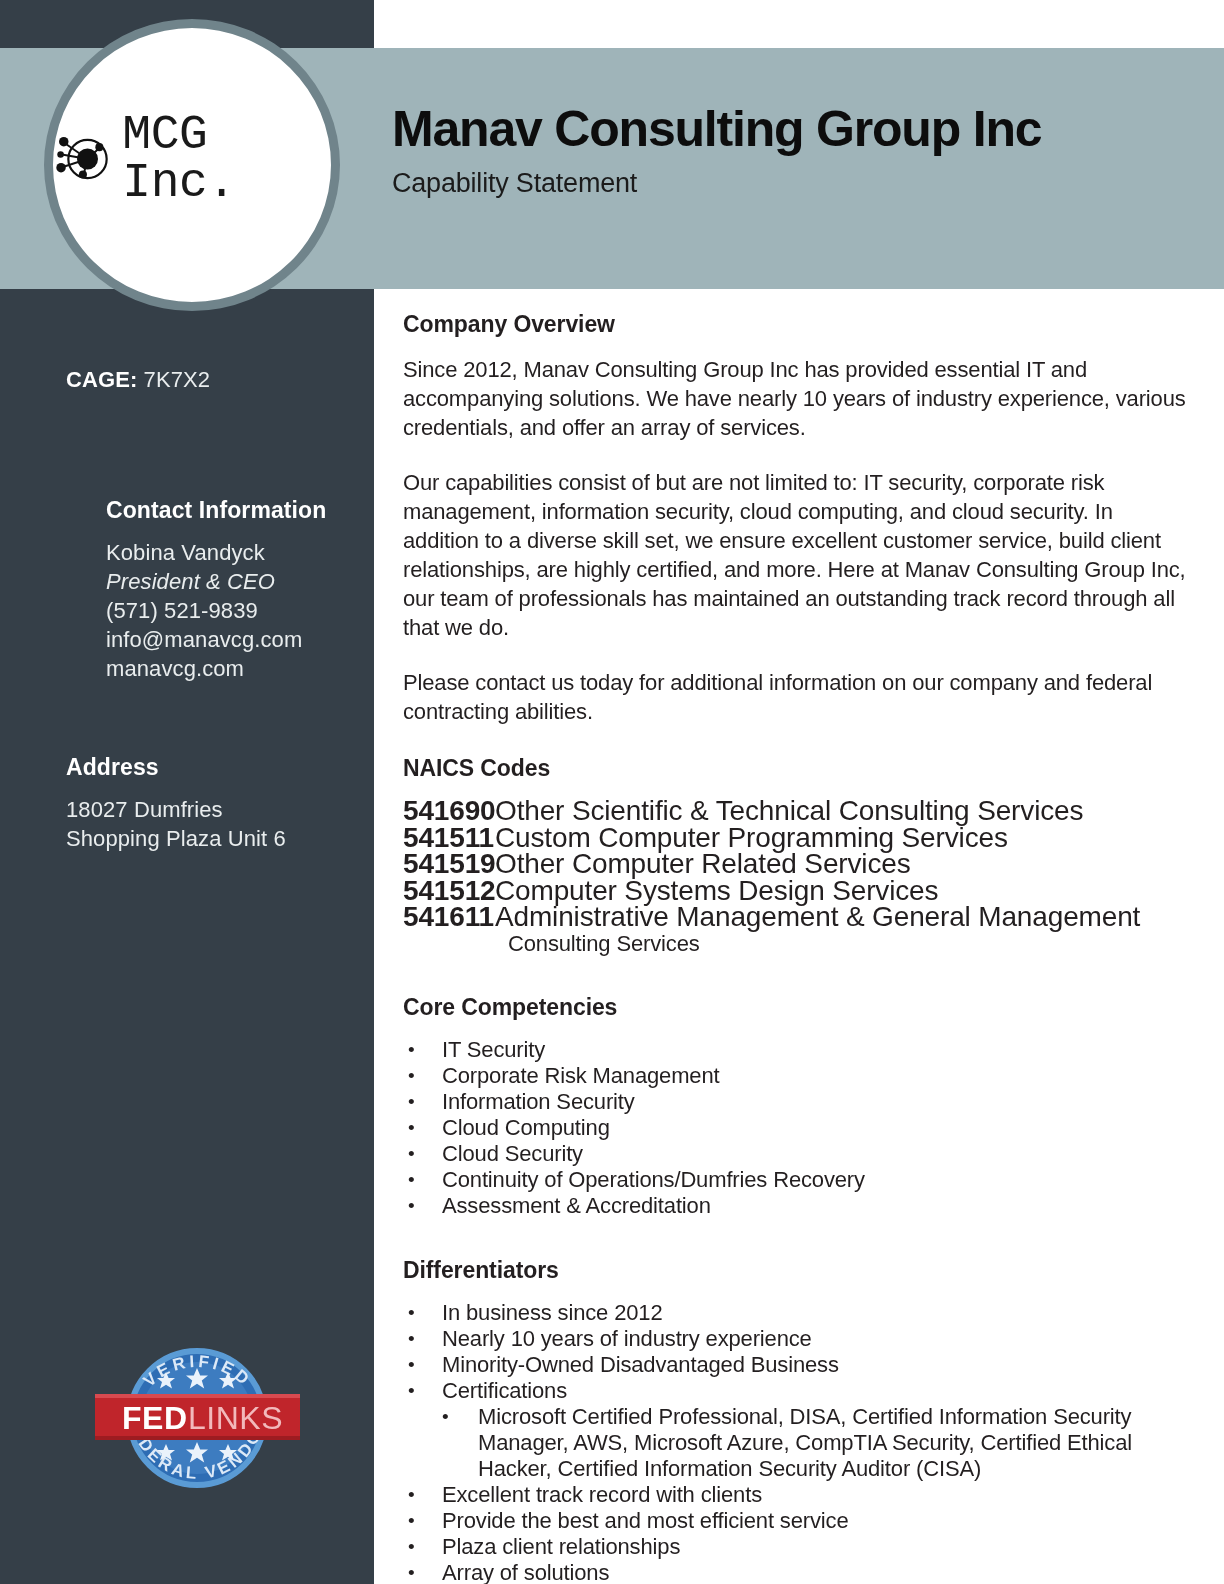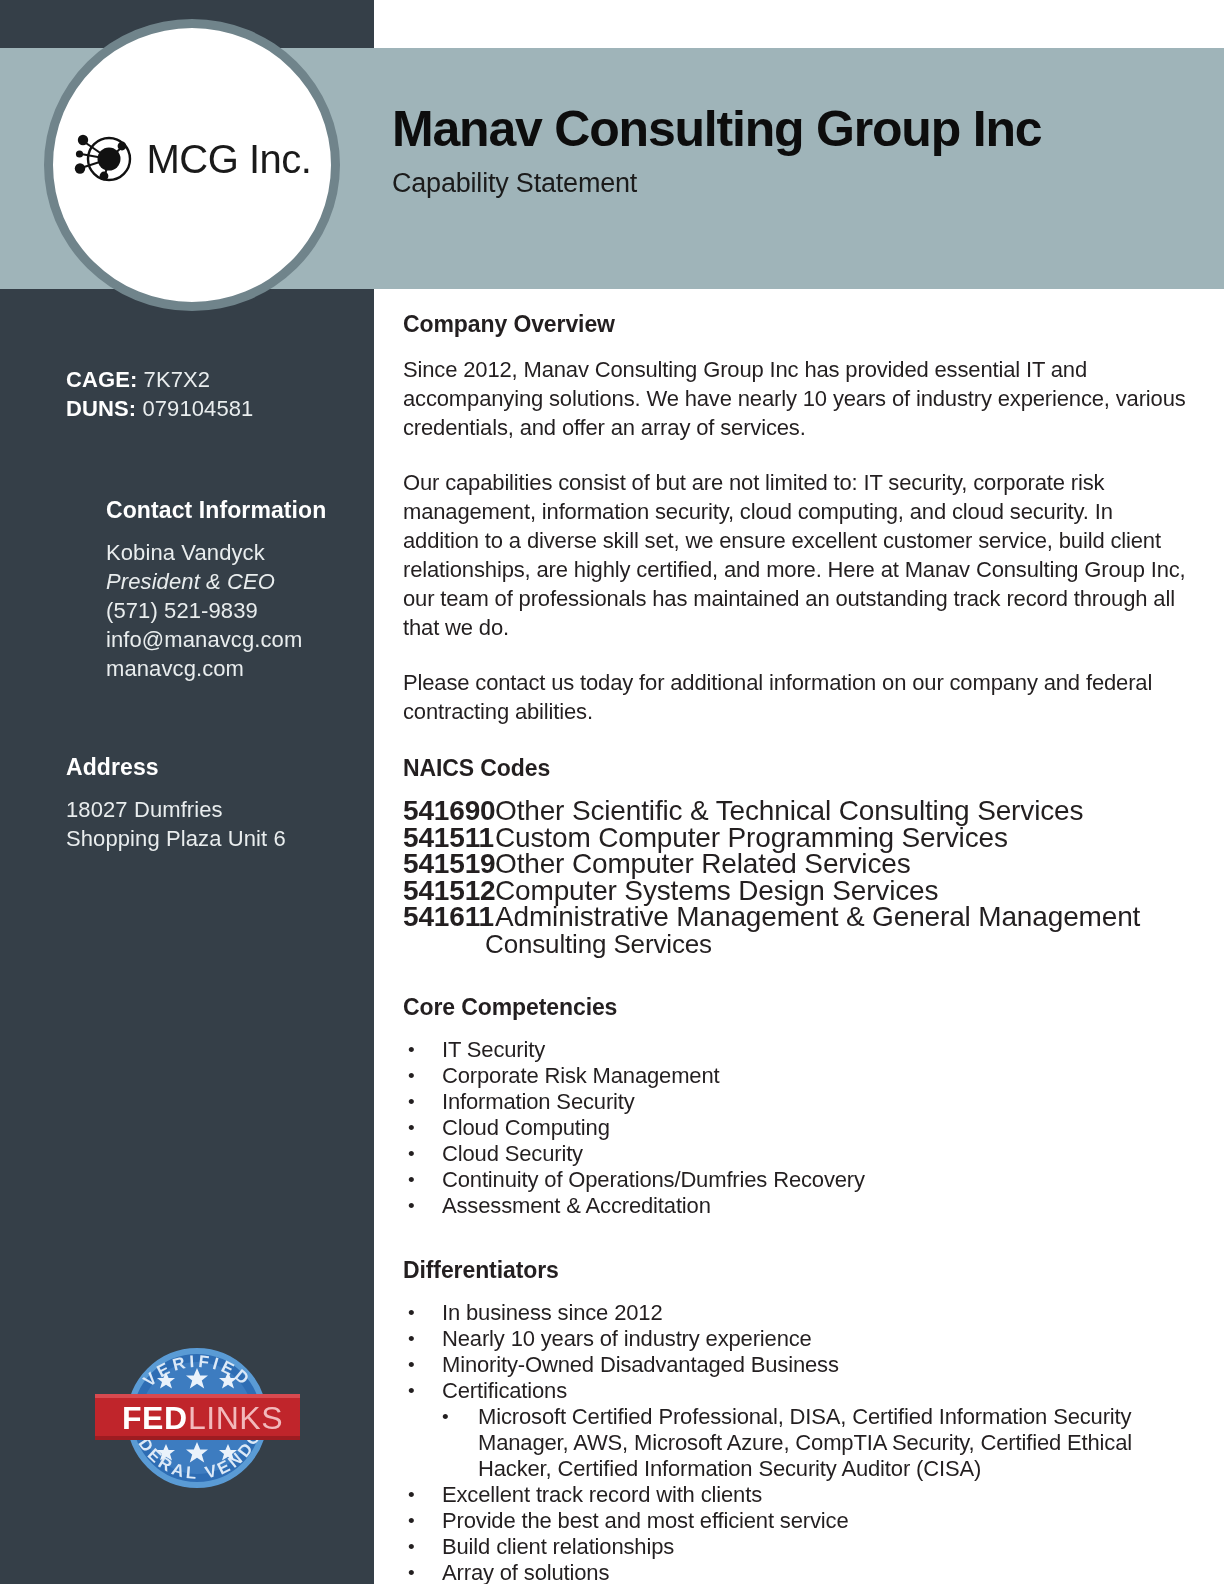--- a/index.html
+++ b/index.html
@@ -51,24 +51,24 @@
     justify-content: center;
   }
   #logo-inner {
     display: flex;
     align-items: center;
     gap: 2px;
     transform: translate(-2px, -6px);
   }
   #logo-mark { display: block; }
   #logo-text {
-    font-size: 40px;
+    font-size: 48px;
     letter-spacing: -0.5px;
     color: #1a1a1a;
-    font-family: Liberation Sans, sans-serif;
+    font-family: Liberation Mono, monospace;
     line-height: 1;
   }
 
   
   #header-text {
     position: absolute;
     left: 392px; top: 103px;
     z-index: 6;
   }
   #company-title {
@@ -154,22 +154,22 @@
     color: #231f20;
     letter-spacing: -0.15px;
   }
   .naics-code {
     font-weight: bold;
     width: 92px;
     flex: 0 0 92px;
   }
   .naics-desc { flex: 1; }
   .naics-cont {
-    margin-left: 82px;
-    font-size: 26px;
+    margin-left: 105px;
+    font-size: 22px;
     line-height: 26.5px;
     color: #231f20;
     letter-spacing: -0.15px;
   }
 
   
   .bullet-row {
     display: flex;
     font-size: 22px;
     line-height: 26px;
@@ -224,23 +224,20 @@
   </div>
 
   <div id="header-text">
     <div id="company-title">Manav Consulting Group Inc</div>
     <div id="company-subtitle">Capability Statement</div>
   </div>
 
   <div class="sb-block" id="block-ids">
     <div class="sb-line">
       <b>CAGE:</b><span> 7K7X2</span>
-    </div>
-    <div class="sb-line">
-      <b>DUNS:</b><span> 079104581</span>
     </div>
   </div>
 
   <div class="sb-block" id="block-contact">
     <div class="sb-heading">Contact Information</div>
     <div class="sb-line">Kobina Vandyck</div>
     <div class="sb-line sb-italic">President &amp; CEO</div>
     <div class="sb-line">(571) 521-9839</div>
     <div class="sb-line">info@manavcg.com</div>
     <div class="sb-line sb-link">manavcg.com</div>
@@ -385,21 +382,21 @@
     <div class="bullet-row">
       <span class="bullet-dot">•</span>
       <span class="bullet-txt">Excellent track record with clients</span>
     </div>
     <div class="bullet-row">
       <span class="bullet-dot">•</span>
       <span class="bullet-txt">Provide the best and most efficient service</span>
     </div>
     <div class="bullet-row">
       <span class="bullet-dot">•</span>
-      <span class="bullet-txt">Build client relationships</span>
+      <span class="bullet-txt">Plaza client relationships</span>
     </div>
     <div class="bullet-row">
       <span class="bullet-dot">•</span>
       <span class="bullet-txt">Array of solutions</span>
     </div>
 
   </div>
 </div>
 
 </body></html>

